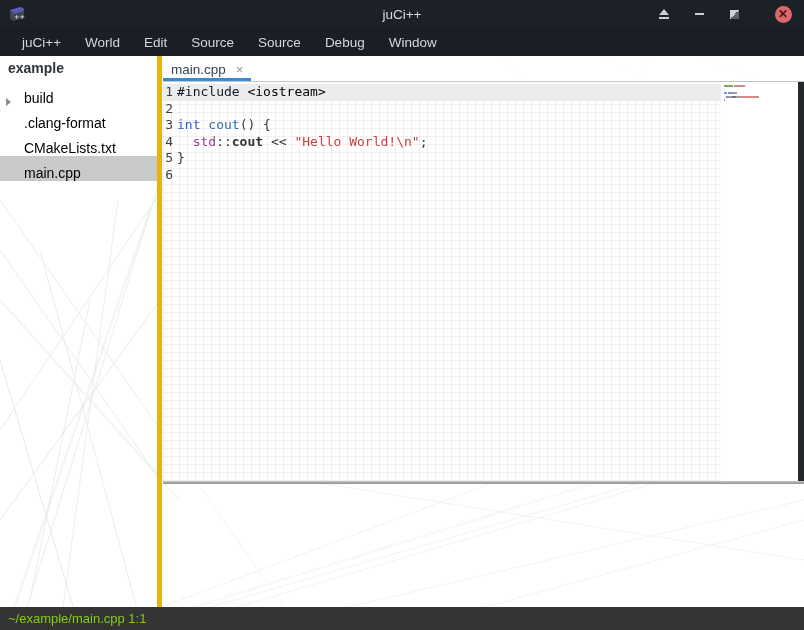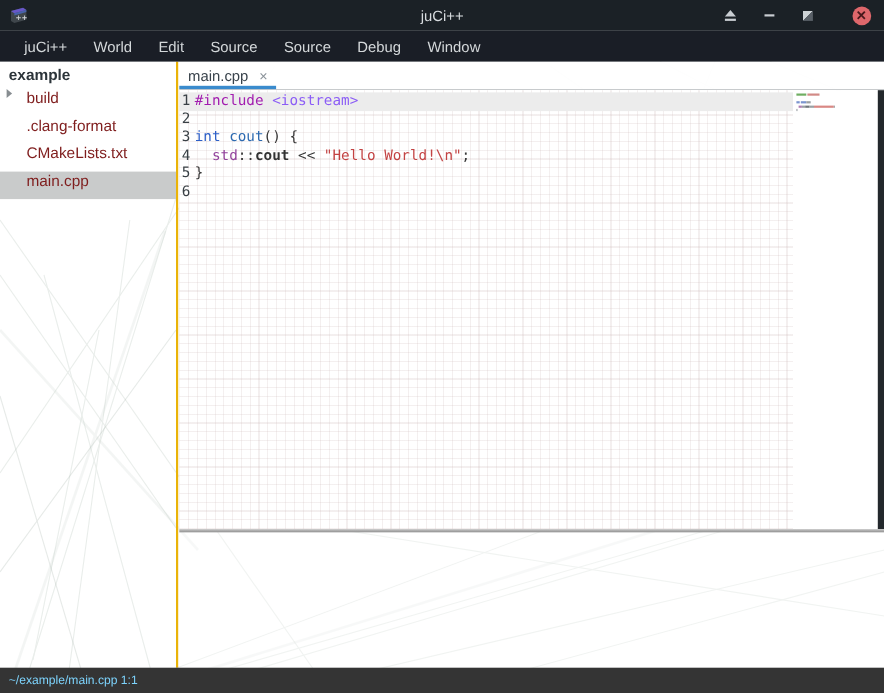--- a/index.html
+++ b/index.html
@@ -26,23 +26,23 @@
     display:flex; align-items:center; justify-content:center; }
   .close-x { color:#47181b; font-size:12px; font-weight:bold; line-height:1; margin-top:-1px; }
 
   
   .menubar { position:absolute; top:28px; left:0; width:804px; height:28px;
     background:#1a1e26; z-index:3; display:flex; align-items:center; padding-left:10px; }
   .menu-item { color:#d4d8da; font-size:13.5px; padding:4px 12px; cursor:default; }
 
   
   .sidebar { position:absolute; top:56px; left:0; width:162px; bottom:23px;
-    border-right:2px solid #eab308; z-index:2; }
+    border-right:5px solid #eab308; z-index:2; }
   .tree-root { font-size:14px; font-weight:bold; color:#2c343a; padding:4px 0 4px 8px; height:25px; }
-  .tree-row { height:25px; display:flex; align-items:flex-start; font-size:14px; color:#7f1d1d; cursor:default; }
+  .tree-row { height:25px; display:flex; align-items:flex-end; font-size:14px; color:#000000; cursor:default; }
   .tree-row.selected { background:#c9cbcb; }
   .caret { width:16px; display:flex; justify-content:center; }
   .caret-tri { width:0; height:0; border-top:4px solid transparent; border-bottom:4px solid transparent;
     border-left:5px solid #878d91; }
   .tree-label { padding-left:8px; }
   .no-caret .tree-label { padding-left:24px; }
 
   
   .editor-pane { position:absolute; top:56px; left:163px; width:641px; bottom:23px; z-index:2; }
   .tabbar { position:absolute; top:0; left:0; right:0; height:26px;
@@ -57,22 +57,22 @@
   .code-grid { position:absolute; left:0; top:0; bottom:0; width:558px; background-color:#fff;
     background-image:
       repeating-linear-gradient(0deg,  rgba(198,176,176,0.20) 0 1px, transparent 1px 8px),
       repeating-linear-gradient(90deg, rgba(198,176,176,0.20) 0 1px, transparent 1px 8px);
     padding-top:2px; }
   .code-line { display:flex; height:16.6px; line-height:16.6px;
     font-family:"DejaVu Sans Mono", monospace; font-size:13px; white-space:pre; }
   .code-line.current { background:#ececec; }
   .ln { width:10px; text-align:right; color:#394045; flex:0 0 auto; }
   .code-text { padding-left:4px; }
-  .tk-preproc   { color:#a21caf; }
-  .tk-header    { color:#8b5cf6; }
+  .tk-preproc   { color:#0f172a; }
+  .tk-header    { color:#000000; }
   .tk-keyword   { color:#2d5fc7; }
   .tk-func      { color:#2d6ab0; }
   .tk-namespace { color:#91419b; }
   .tk-var       { color:#333333; font-weight:bold; }
   .tk-plain     { color:#363636; }
   .tk-string    { color:#c34343; }
 
   .minimap { position:absolute; left:558px; top:0; bottom:0; width:77px; background:rgba(255,255,255,0.9);
     padding-top:3px; }
   .mm-row { height:2px; margin:0 0 1.6px 3px; display:flex; }
@@ -80,21 +80,21 @@
   .vscrollbar { position:absolute; right:0; top:0; bottom:0; width:6px; background:#23282c; }
 
   .h-divider { position:absolute; top:425px; left:0; right:0; height:3px;
     background:linear-gradient(#c7c7c7,#8f8f8f); }
   .bottom-panel { position:absolute; top:428px; left:0; right:0; bottom:0;
     background:rgba(255,255,255,0.35); cursor:text; }
 
   
   .statusbar { position:absolute; bottom:0; left:0; width:804px; height:23px; background:#343434;
     z-index:3; display:flex; align-items:center; padding-left:8px; }
-  .status-text { color:#7dd3fc; font-size:11px; }
+  .status-text { color:#84cc16; font-size:13px; }
 </style>
 </head>
 <body>
 
 <svg class="bg-lines" width="804" height="630" viewBox="0 0 804 630">
   <g stroke="#b9c6bd" stroke-width="1" opacity="0.30">
     <line x1="0" y1="430" x2="250" y2="60"></line>
     <line x1="20" y1="630" x2="160" y2="180"></line>
     <line x1="60" y1="630" x2="118" y2="200"></line>
     <line x1="0" y1="250" x2="160" y2="480"></line>

